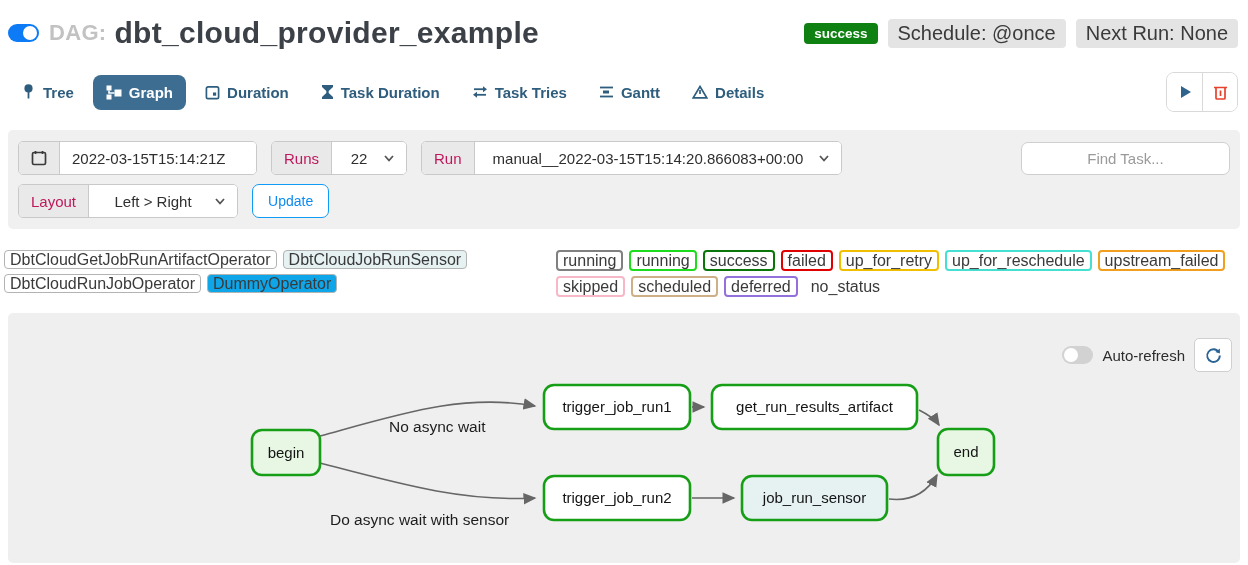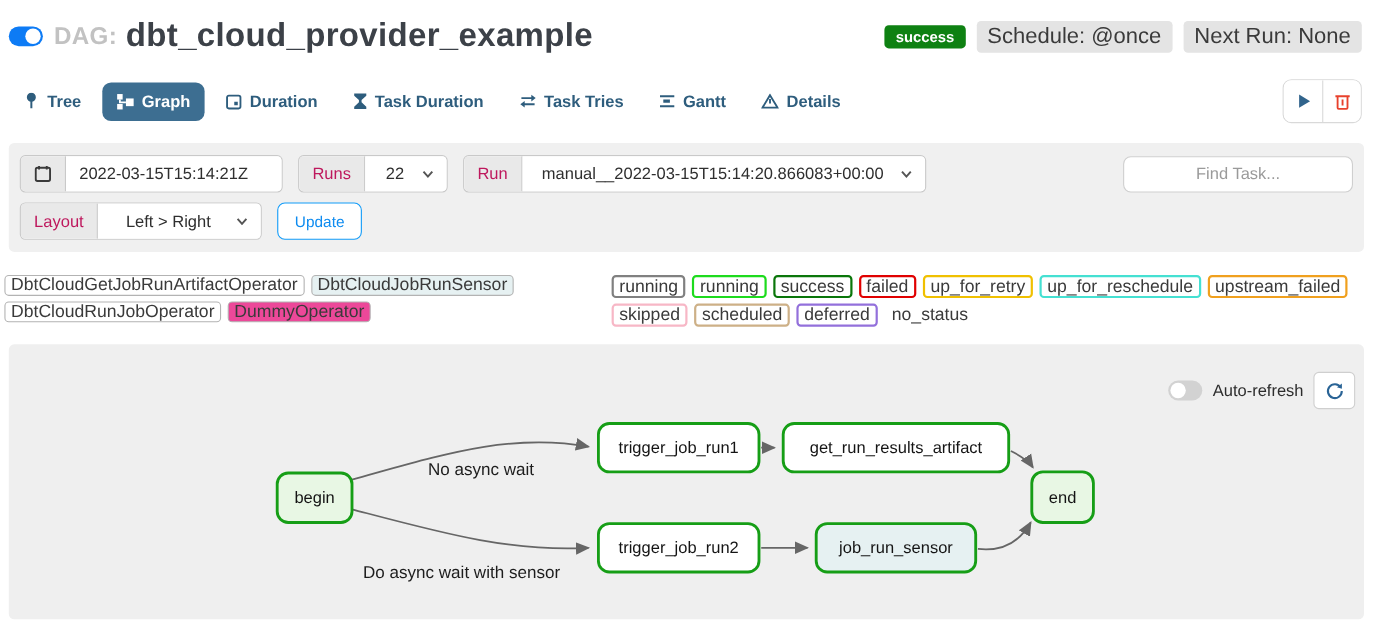--- a/index.html
+++ b/index.html
@@ -214,21 +214,21 @@
     </div>
     <button class="update-btn">Update</button>
   </div>
 </div>
 
 <div class="legend">
   <div class="ops" id="ops">
       <span class="lbadge" style="background: rgb(255, 255, 255);">DbtCloudGetJobRunArtifactOperator</span>
       <span class="lbadge" style="background: rgb(230, 241, 242);">DbtCloudJobRunSensor</span>
       <span class="lbadge" style="background: rgb(255, 255, 255);">DbtCloudRunJobOperator</span>
-      <span class="lbadge" style="background: #ec4899;">DummyOperator</span>
+      <span class="lbadge" style="background: #0ea5e9;">DummyOperator</span>
     </div>
   <div class="stats" id="stats">
       <span class="lbadge sbadge" style="border-color: rgb(128, 128, 128);">running</span>
       <span class="lbadge sbadge" style="border-color: rgb(29, 219, 29);">running</span>
       <span class="lbadge sbadge" style="border-color: rgb(10, 118, 10);">success</span>
       <span class="lbadge sbadge" style="border-color: rgb(224, 0, 0);">failed</span>
       <span class="lbadge sbadge" style="border-color: rgb(240, 192, 0);">up_for_retry</span>
       <span class="lbadge sbadge" style="border-color: rgb(69, 224, 210);">up_for_reschedule</span>
       <span class="lbadge sbadge" style="border-color: rgb(240, 160, 30);">upstream_failed</span>
       <span class="lbadge sbadge" style="border-color: rgb(247, 183, 198);">skipped</span>

